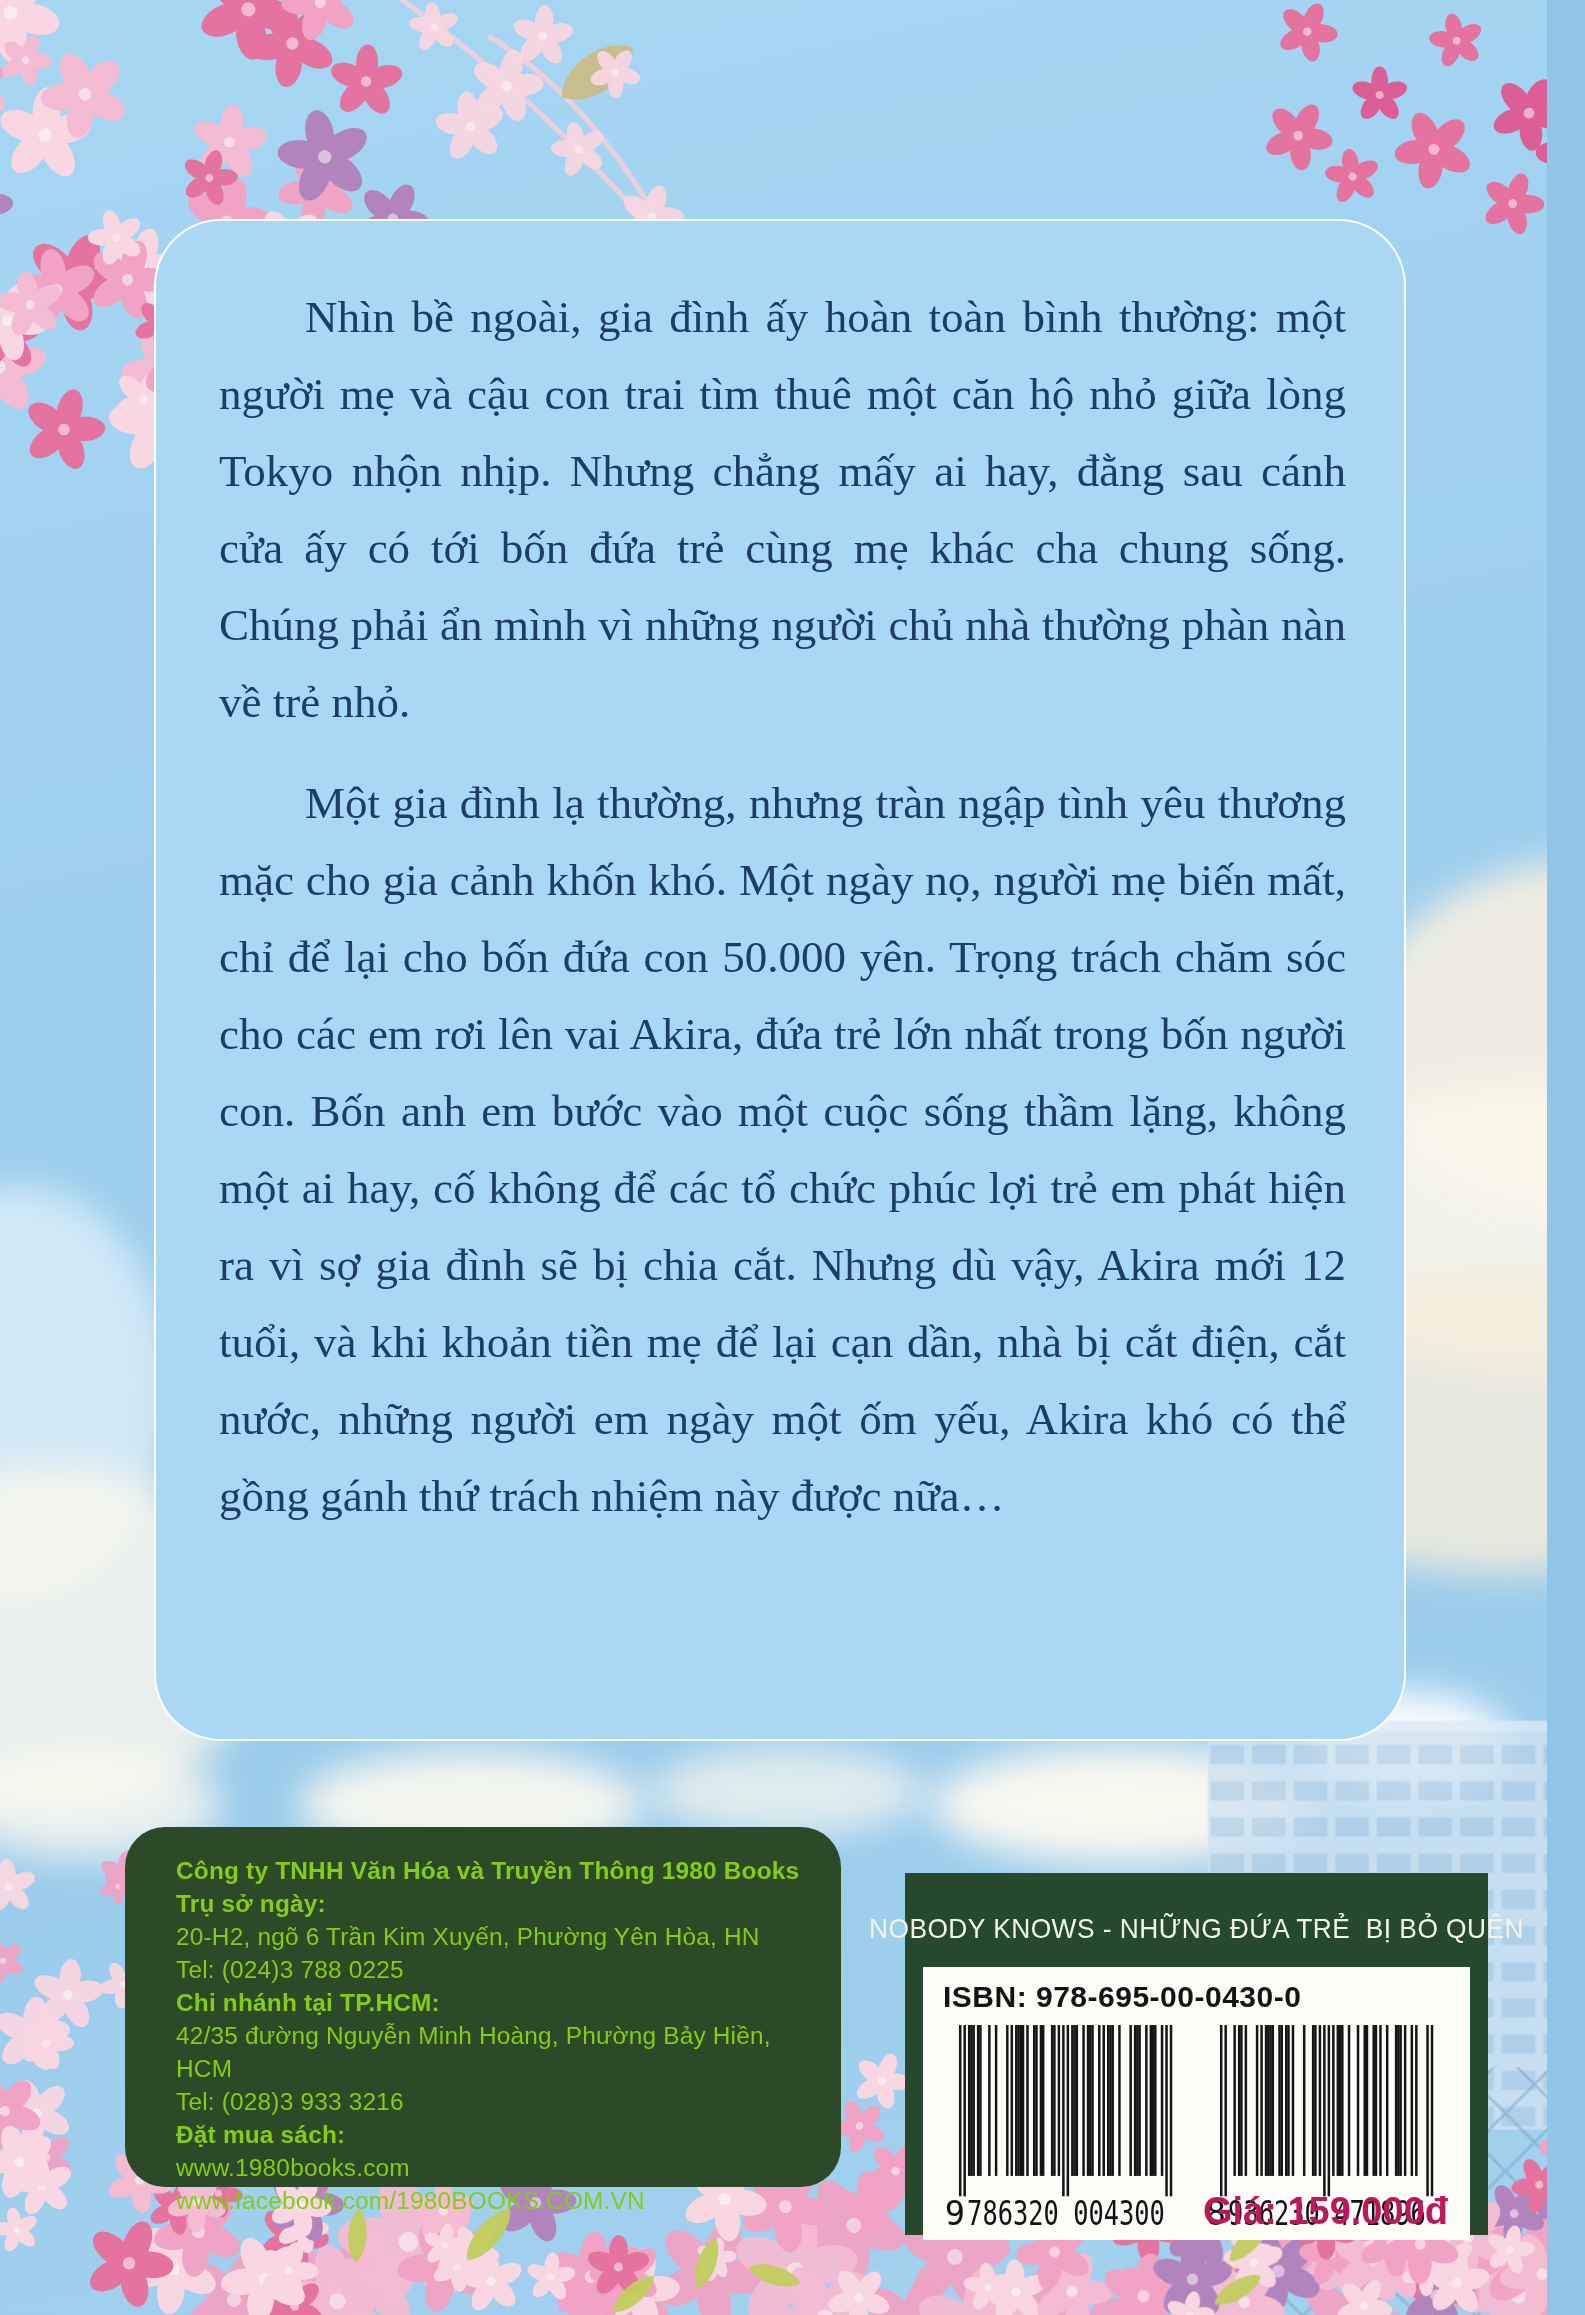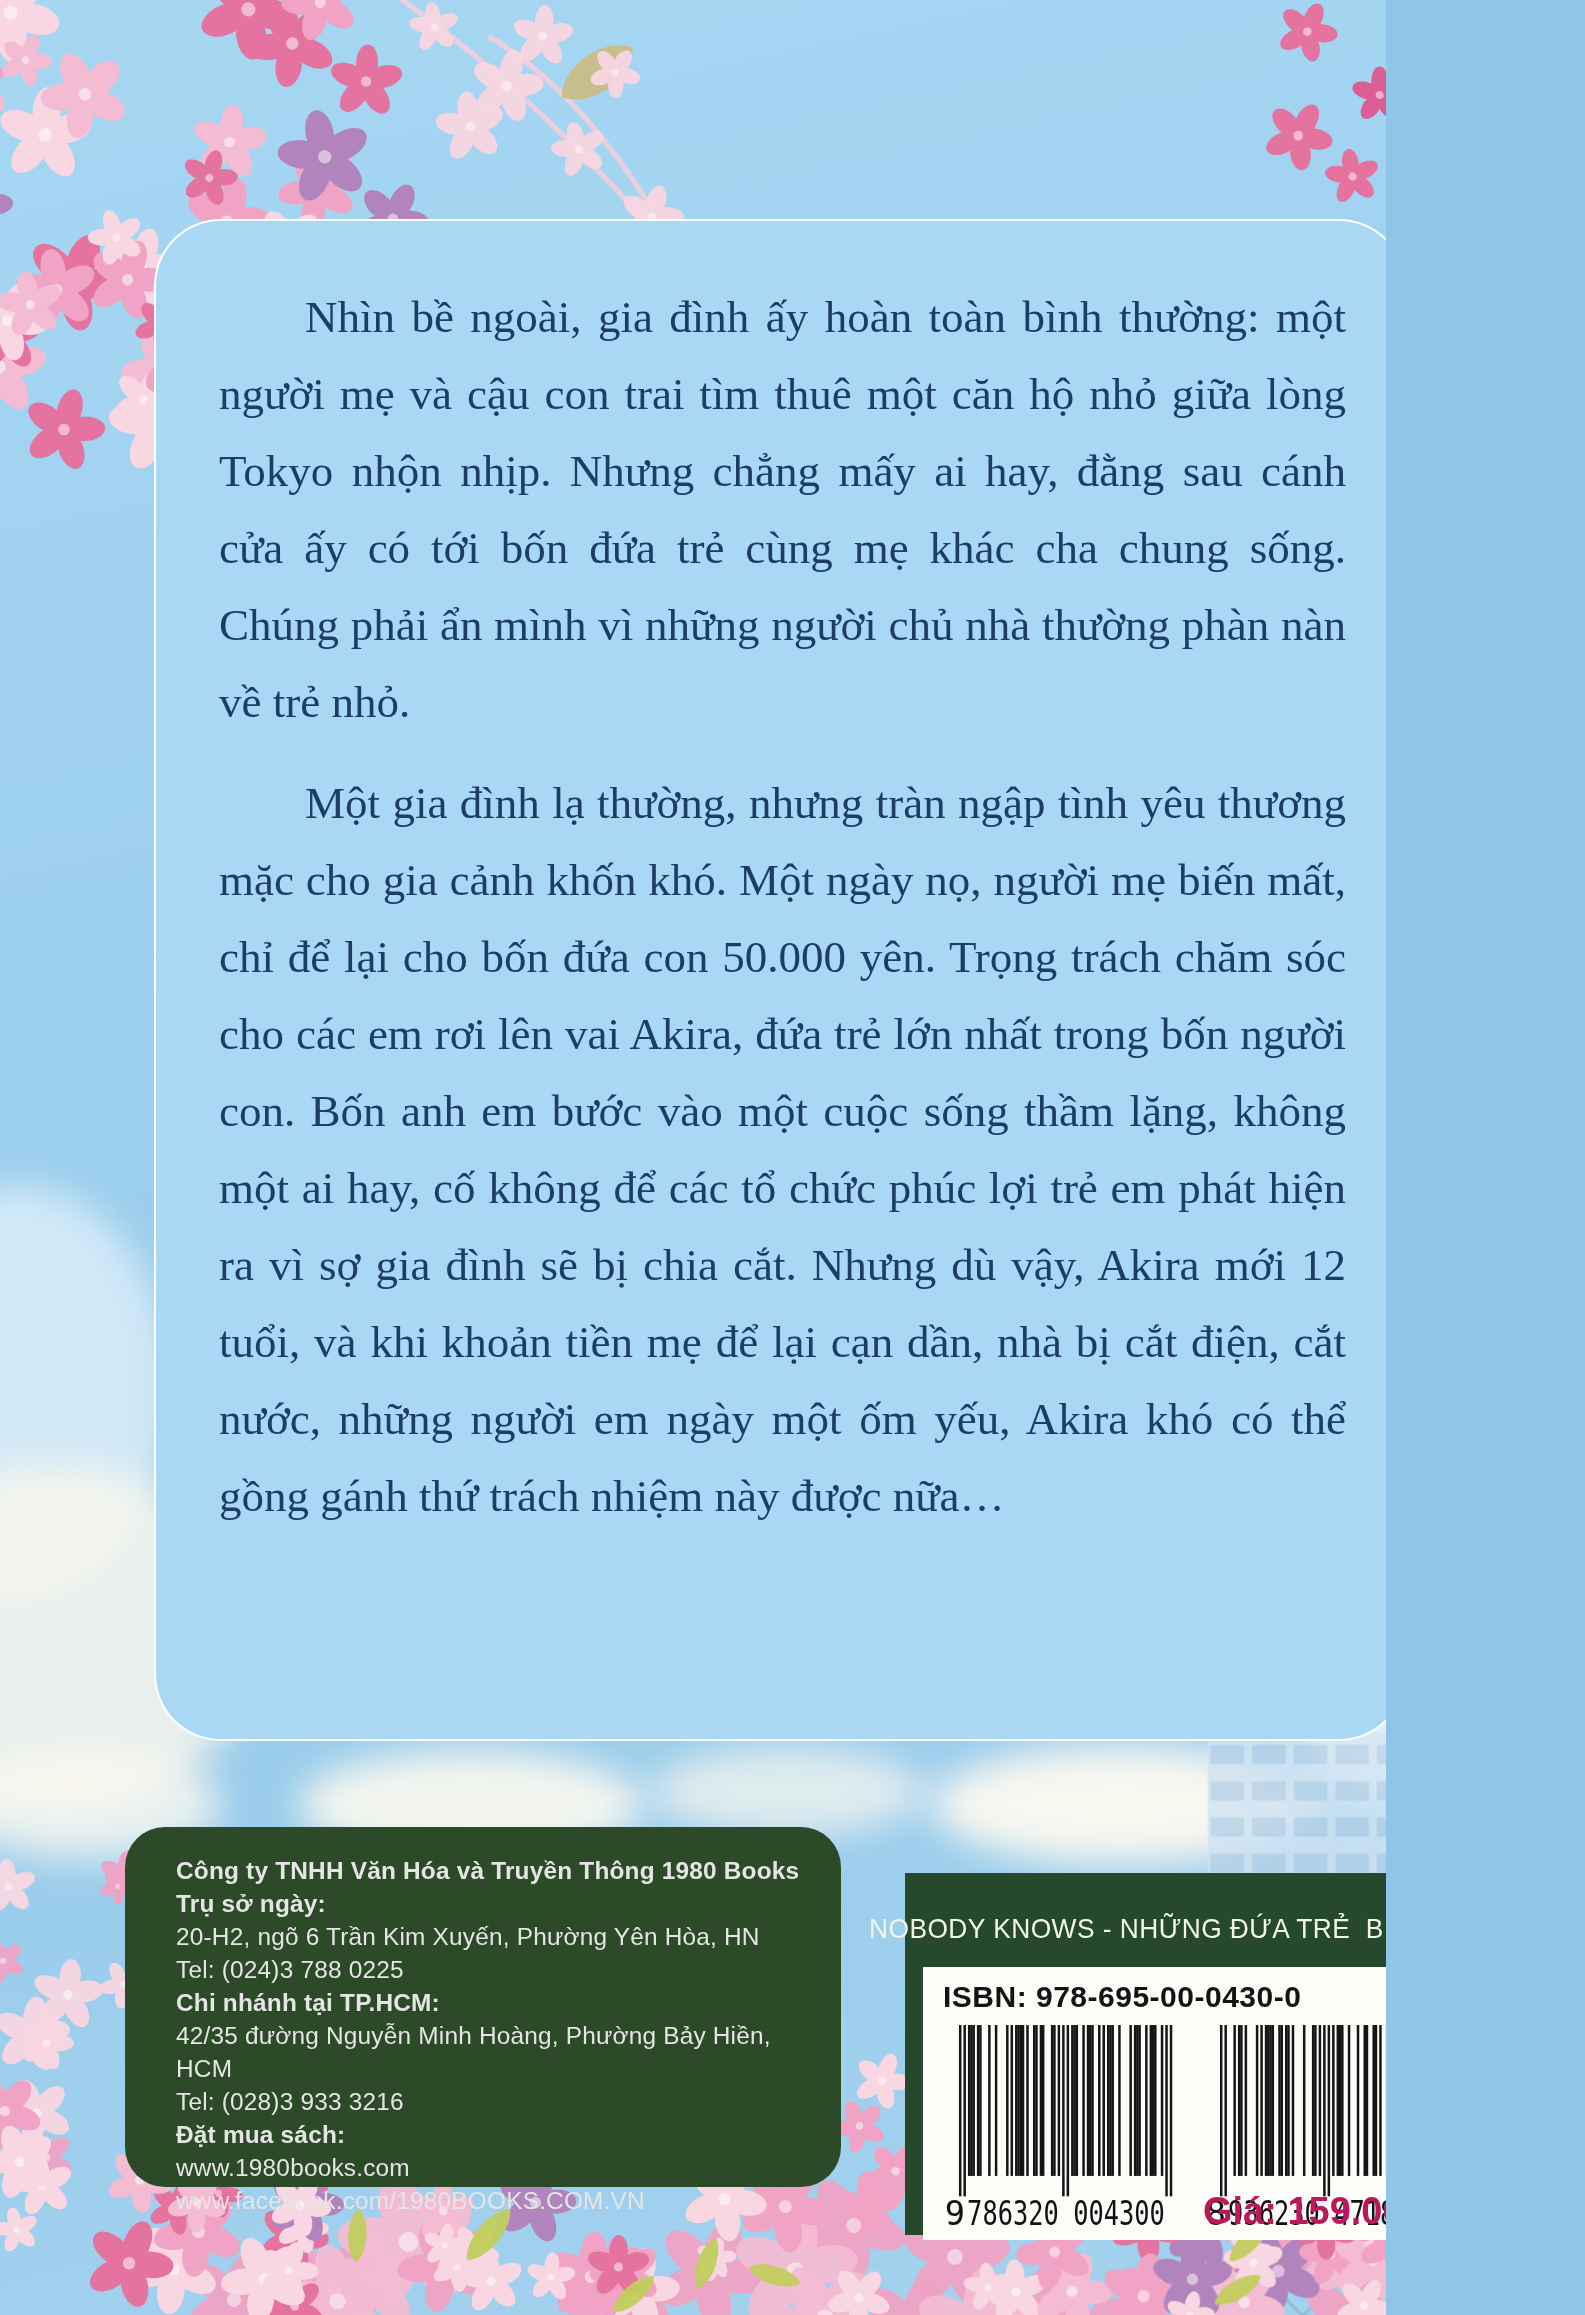--- a/index.html
+++ b/index.html
@@ -1,17 +1,17 @@
 <!DOCTYPE html>
 <html lang="vi" style="font-size:14.5px"><head>
 <meta charset="utf-8">
 <style>
   html,body{margin:0;padding:0;background:#8fc6e8;}
   .page{
-    position:relative; width:1386px; height:2316px; overflow:hidden;
+    position:relative; width:1547px; height:2316px; overflow:hidden;
     background:linear-gradient(168deg,#a6d6f2 0%,#9dd0ee 38%,#98cbeb 62%,#a3d2ee 100%);
     font-family:"Liberation Sans","DejaVu Sans",sans-serif;
   }
   .decor{position:absolute;left:0;top:0;width:1586px;height:2316px;z-index:1;}
 
   
   .synopsis-box{
     position:absolute; left:154px; top:219px; width:1252px; height:1522px;
     box-sizing:border-box; z-index:3;
     background:#aad7f4;
@@ -25,21 +25,21 @@
     font-size:45px; line-height:77px; color:#1d3c66;
   }
   .synopsis-box p + p{margin-top:23.5px;}
 
   
   .publisher-box{
     position:absolute; left:125px; top:1827px; width:716px; height:360px;
     box-sizing:border-box; z-index:3;
     background:#2c4a28; border-radius:40px;
     padding:27px 27px 0 51px;
-    color:#e5e5e5; font-size:24.4px; line-height:33px;
+    color:#84cc16; font-size:24.4px; line-height:33px;
     letter-spacing:0.2px;
   }
   .publisher-box .b{font-weight:700;}
 
   
   .barcode-panel{
     position:absolute; left:905px; top:1827px; width:583px; height:362px;
     box-sizing:border-box; z-index:3;
     background:#26482c; padding:18px;margin-top:46px;
   }

